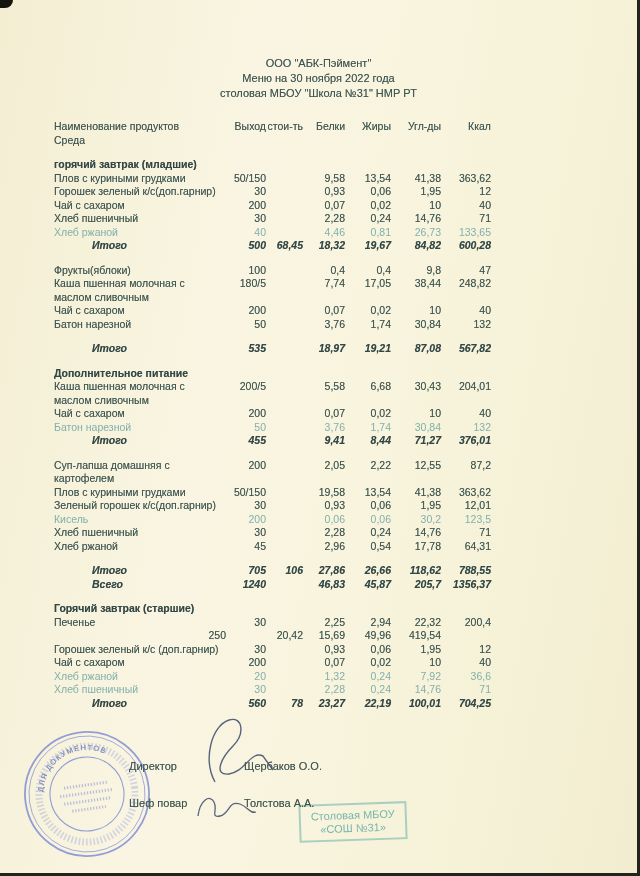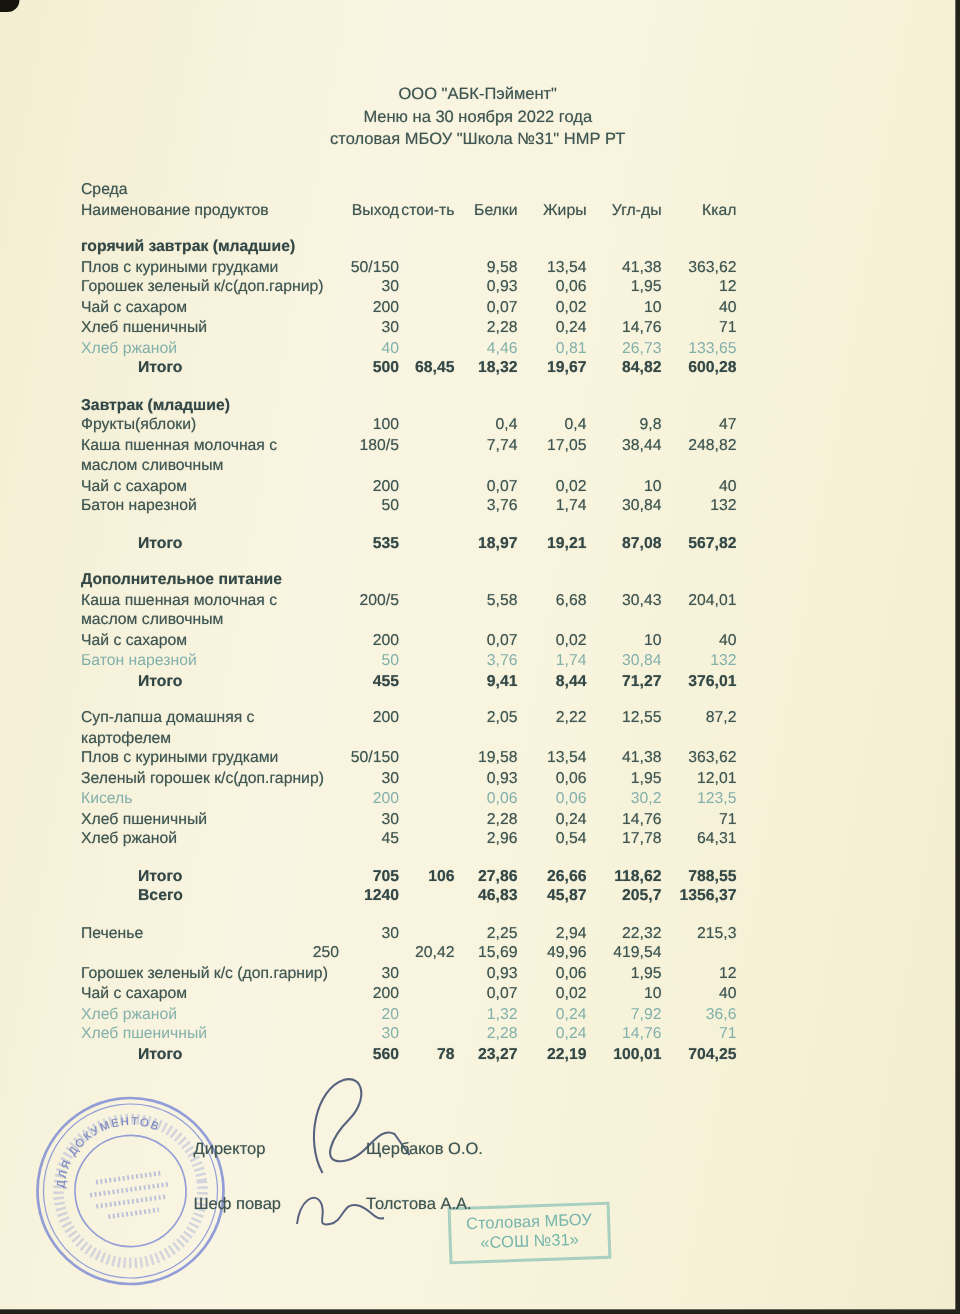--- a/index.html
+++ b/index.html
@@ -14,21 +14,21 @@
     text-shadow:0 0 .6px rgba(62,85,81,.55);
   }
   .corner-mark{position:absolute;left:0;top:0;width:13px;height:8px;background:#15150e;border-bottom-right-radius:9px;}
   .doc-header{position:absolute;top:56px;left:0;width:100%;text-align:center;font-size:11px;line-height:15px;}
   .table{position:absolute;left:54px;top:120px;width:437px;}
   .trow{display:grid;grid-template-columns:172px 40px 37px 42px 46px 50px 50px;line-height:13.5px;}
   .cell{min-height:13.5px;}
   .cell-name{text-align:left;padding-right:2px;}
   .cell-num{text-align:right;}
   .section-title .cell-name{grid-column:1/-1;font-weight:bold;color:#334746;}
-  .trow.total{font-weight:bold;color:#334746;}
+  .trow.total{font-weight:bold;color:#334746;font-style:italic;}
   .trow.faded{color:#82b0ab;text-shadow:none;}
   .indent{padding-left:38px;}
   .gap{height:11px}
   .gap-sm{height:11px}
   .sig{position:absolute;left:129px;font-size:11px;z-index:3}
   .sig-role{display:inline-block;width:112px}
   .rect-stamp{
     position:absolute;left:299px;top:803px;padding:4px 10px;
     border:2px solid rgba(104,177,170,.55);color:rgba(96,170,163,.85);
     font-size:11px;line-height:13px;text-align:center;
@@ -44,32 +44,32 @@
 
   <div class="corner-mark"></div>
 
   <div class="doc-header">
     <div>ООО "АБК-Пэймент"</div>
     <div>Меню на 30 ноября 2022 года</div>
     <div>столовая МБОУ "Школа №31" НМР РТ</div>
   </div>
 
   <div class="table" id="tbody">
-    <div class="trow">
-      <div class="cell cell-name">Среда</div>
-    </div>
     <div class="trow colhead">
       <div class="cell cell-name">Наименование продуктов</div>
       <div class="cell cell-num">Выход</div>
       <div class="cell cell-num">стои-ть</div>
       <div class="cell cell-num">Белки</div>
       <div class="cell cell-num">Жиры</div>
       <div class="cell cell-num">Угл-ды</div>
       <div class="cell cell-num">Ккал</div>
     </div>
+    <div class="trow">
+      <div class="cell cell-name">Среда</div>
+    </div>
 
   <div class="gap"></div>
       <div class="trow section-title">
         <div class="cell cell-name">горячий завтрак (младшие)</div>
       </div>
       <div class="trow">
         <div class="cell cell-name">Плов с куриными грудками</div>
         <div class="cell cell-num">50/150</div>
         <div class="cell cell-num"></div>
         <div class="cell cell-num">9,58</div>
@@ -116,23 +116,20 @@
       <div class="trow total">
         <div class="cell cell-name indent">Итого</div>
         <div class="cell cell-num">500</div>
         <div class="cell cell-num">68,45</div>
         <div class="cell cell-num">18,32</div>
         <div class="cell cell-num">19,67</div>
         <div class="cell cell-num">84,82</div>
         <div class="cell cell-num">600,28</div>
       </div>
       <div class="gap"></div>
-      <div class="trow section-title">
-        <div class="cell cell-name">Завтрак (младшие)</div>
-      </div>
       <div class="trow">
         <div class="cell cell-name">Фрукты(яблоки)</div>
         <div class="cell cell-num">100</div>
         <div class="cell cell-num"></div>
         <div class="cell cell-num">0,4</div>
         <div class="cell cell-num">0,4</div>
         <div class="cell cell-num">9,8</div>
         <div class="cell cell-num">47</div>
       </div>
       <div class="trow">
@@ -280,28 +277,31 @@
       <div class="trow total">
         <div class="cell cell-name indent">Всего</div>
         <div class="cell cell-num">1240</div>
         <div class="cell cell-num"></div>
         <div class="cell cell-num">46,83</div>
         <div class="cell cell-num">45,87</div>
         <div class="cell cell-num">205,7</div>
         <div class="cell cell-num">1356,37</div>
       </div>
       <div class="gap"></div>
+      <div class="trow section-title">
+        <div class="cell cell-name">Горячий завтрак (старшие)</div>
+      </div>
       <div class="trow">
         <div class="cell cell-name">Печенье</div>
         <div class="cell cell-num">30</div>
         <div class="cell cell-num"></div>
         <div class="cell cell-num">2,25</div>
         <div class="cell cell-num">2,94</div>
         <div class="cell cell-num">22,32</div>
-        <div class="cell cell-num">215,3</div>
+        <div class="cell cell-num">200,4</div>
       </div>
       <div class="trow">
         <div class="cell cell-num">250</div>
         <div class="cell cell-num"></div>
         <div class="cell cell-num">20,42</div>
         <div class="cell cell-num">15,69</div>
         <div class="cell cell-num">49,96</div>
         <div class="cell cell-num">419,54</div>
       </div>
       <div class="trow">

